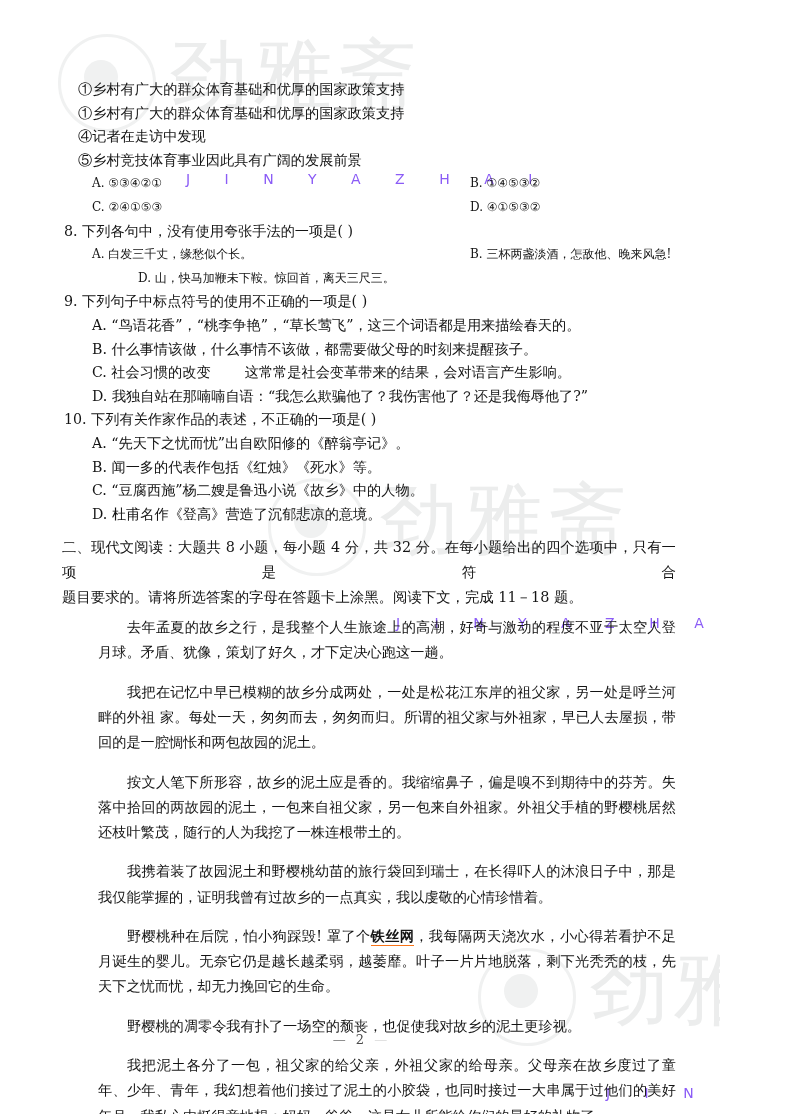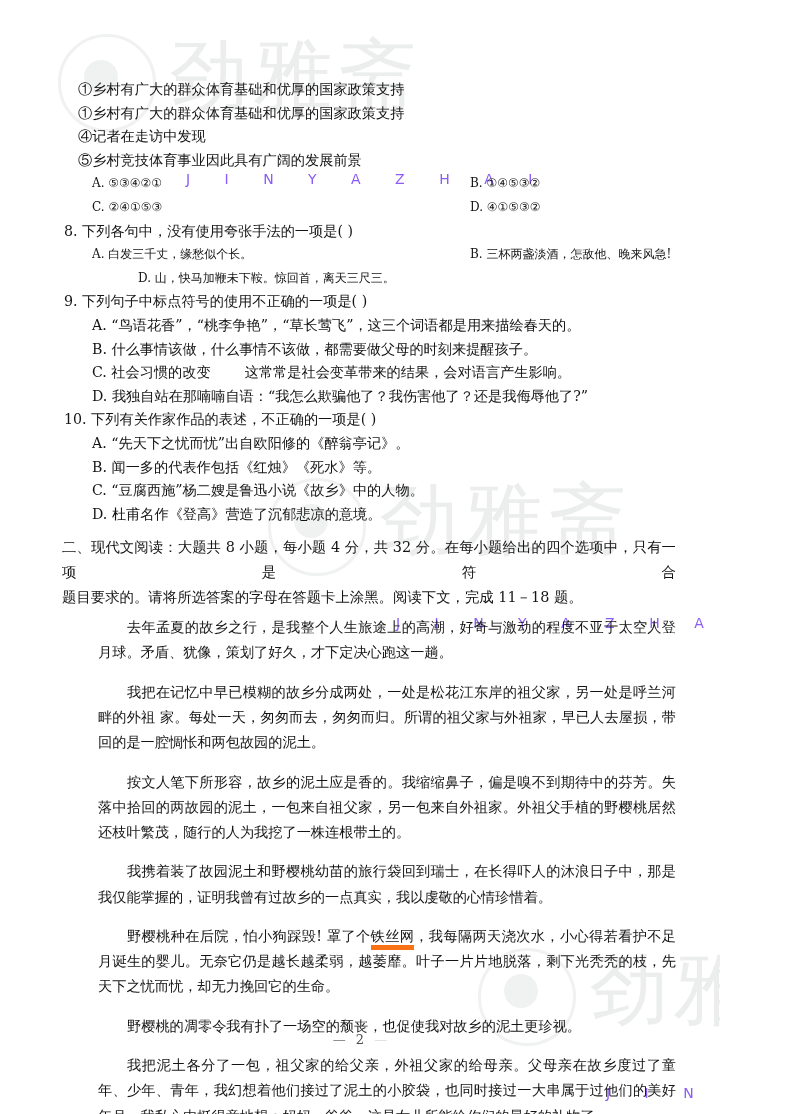--- a/index.html
+++ b/index.html
@@ -116,22 +116,23 @@
     font-size: 14.2px;
     line-height: 25.2px;
     text-indent: 29px;
     text-align: justify;
     margin-top: 1px;
     margin-left: 36px;
   }
   .para.first { margin-top: 5px; }
 
   .u-mark {
-    border-bottom: 5px solid #f97316;
+    border-bottom: 1px solid #f97316;
     padding-bottom: 1px;
+    font-weight: bold;
   }
 
   .gap-blank {
     display: inline-block;
     width: 34px;
   }
 
   
   #footer {
     position: absolute;

